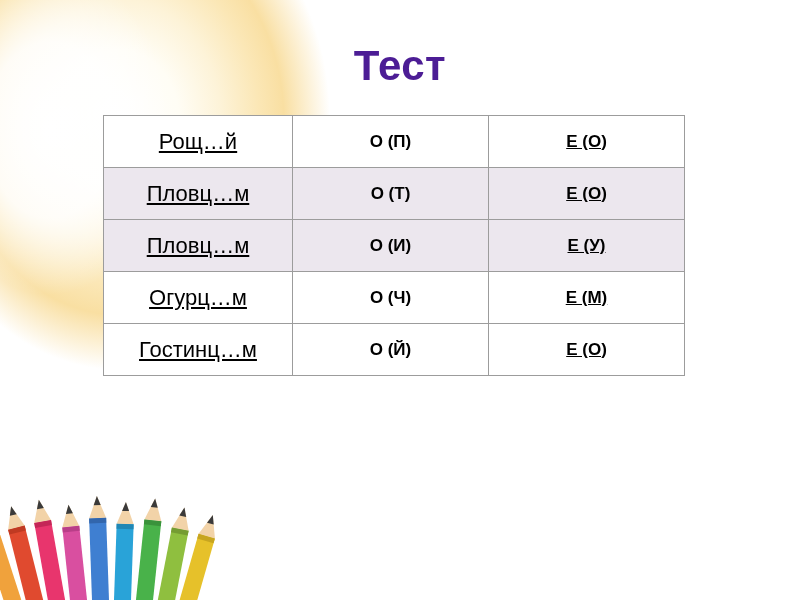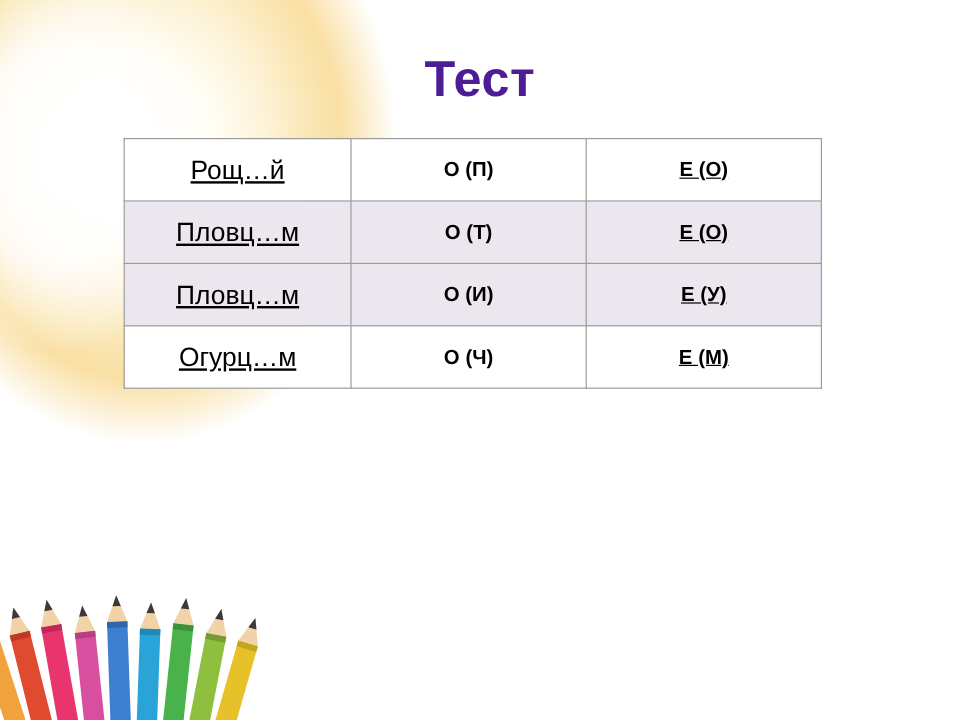--- a/index.html
+++ b/index.html
@@ -120,20 +120,25 @@
       <tr class="alt">
         <td class="col-word"><span class="word">Пловц…м</span></td>
         <td class="col-a">О (И)</td>
         <td class="col-b">Е (У)</td>
       </tr>
       <tr>
         <td class="col-word"><span class="word">Огурц…м</span></td>
         <td class="col-a">О (Ч)</td>
         <td class="col-b">Е (М)</td>
       </tr>
+      <tr>
+        <td class="col-word"><span class="word">Гостинц…м</span></td>
+        <td class="col-a">О (Й)</td>
+        <td class="col-b">Е (О)</td>
+      </tr>
     </tbody>
   </table>
 </div>
 
 <svg class="pencils" viewBox="0 0 250 110" xmlns="http://www.w3.org/2000/svg">
   <g>
 
     <g transform="rotate(-18 14 110)">
       <rect x="4" y="32" width="17" height="80" fill="#f0a23c"></rect>
       <polygon points="4,32 12.5,10 21,32" fill="#f2d3a8"></polygon>

